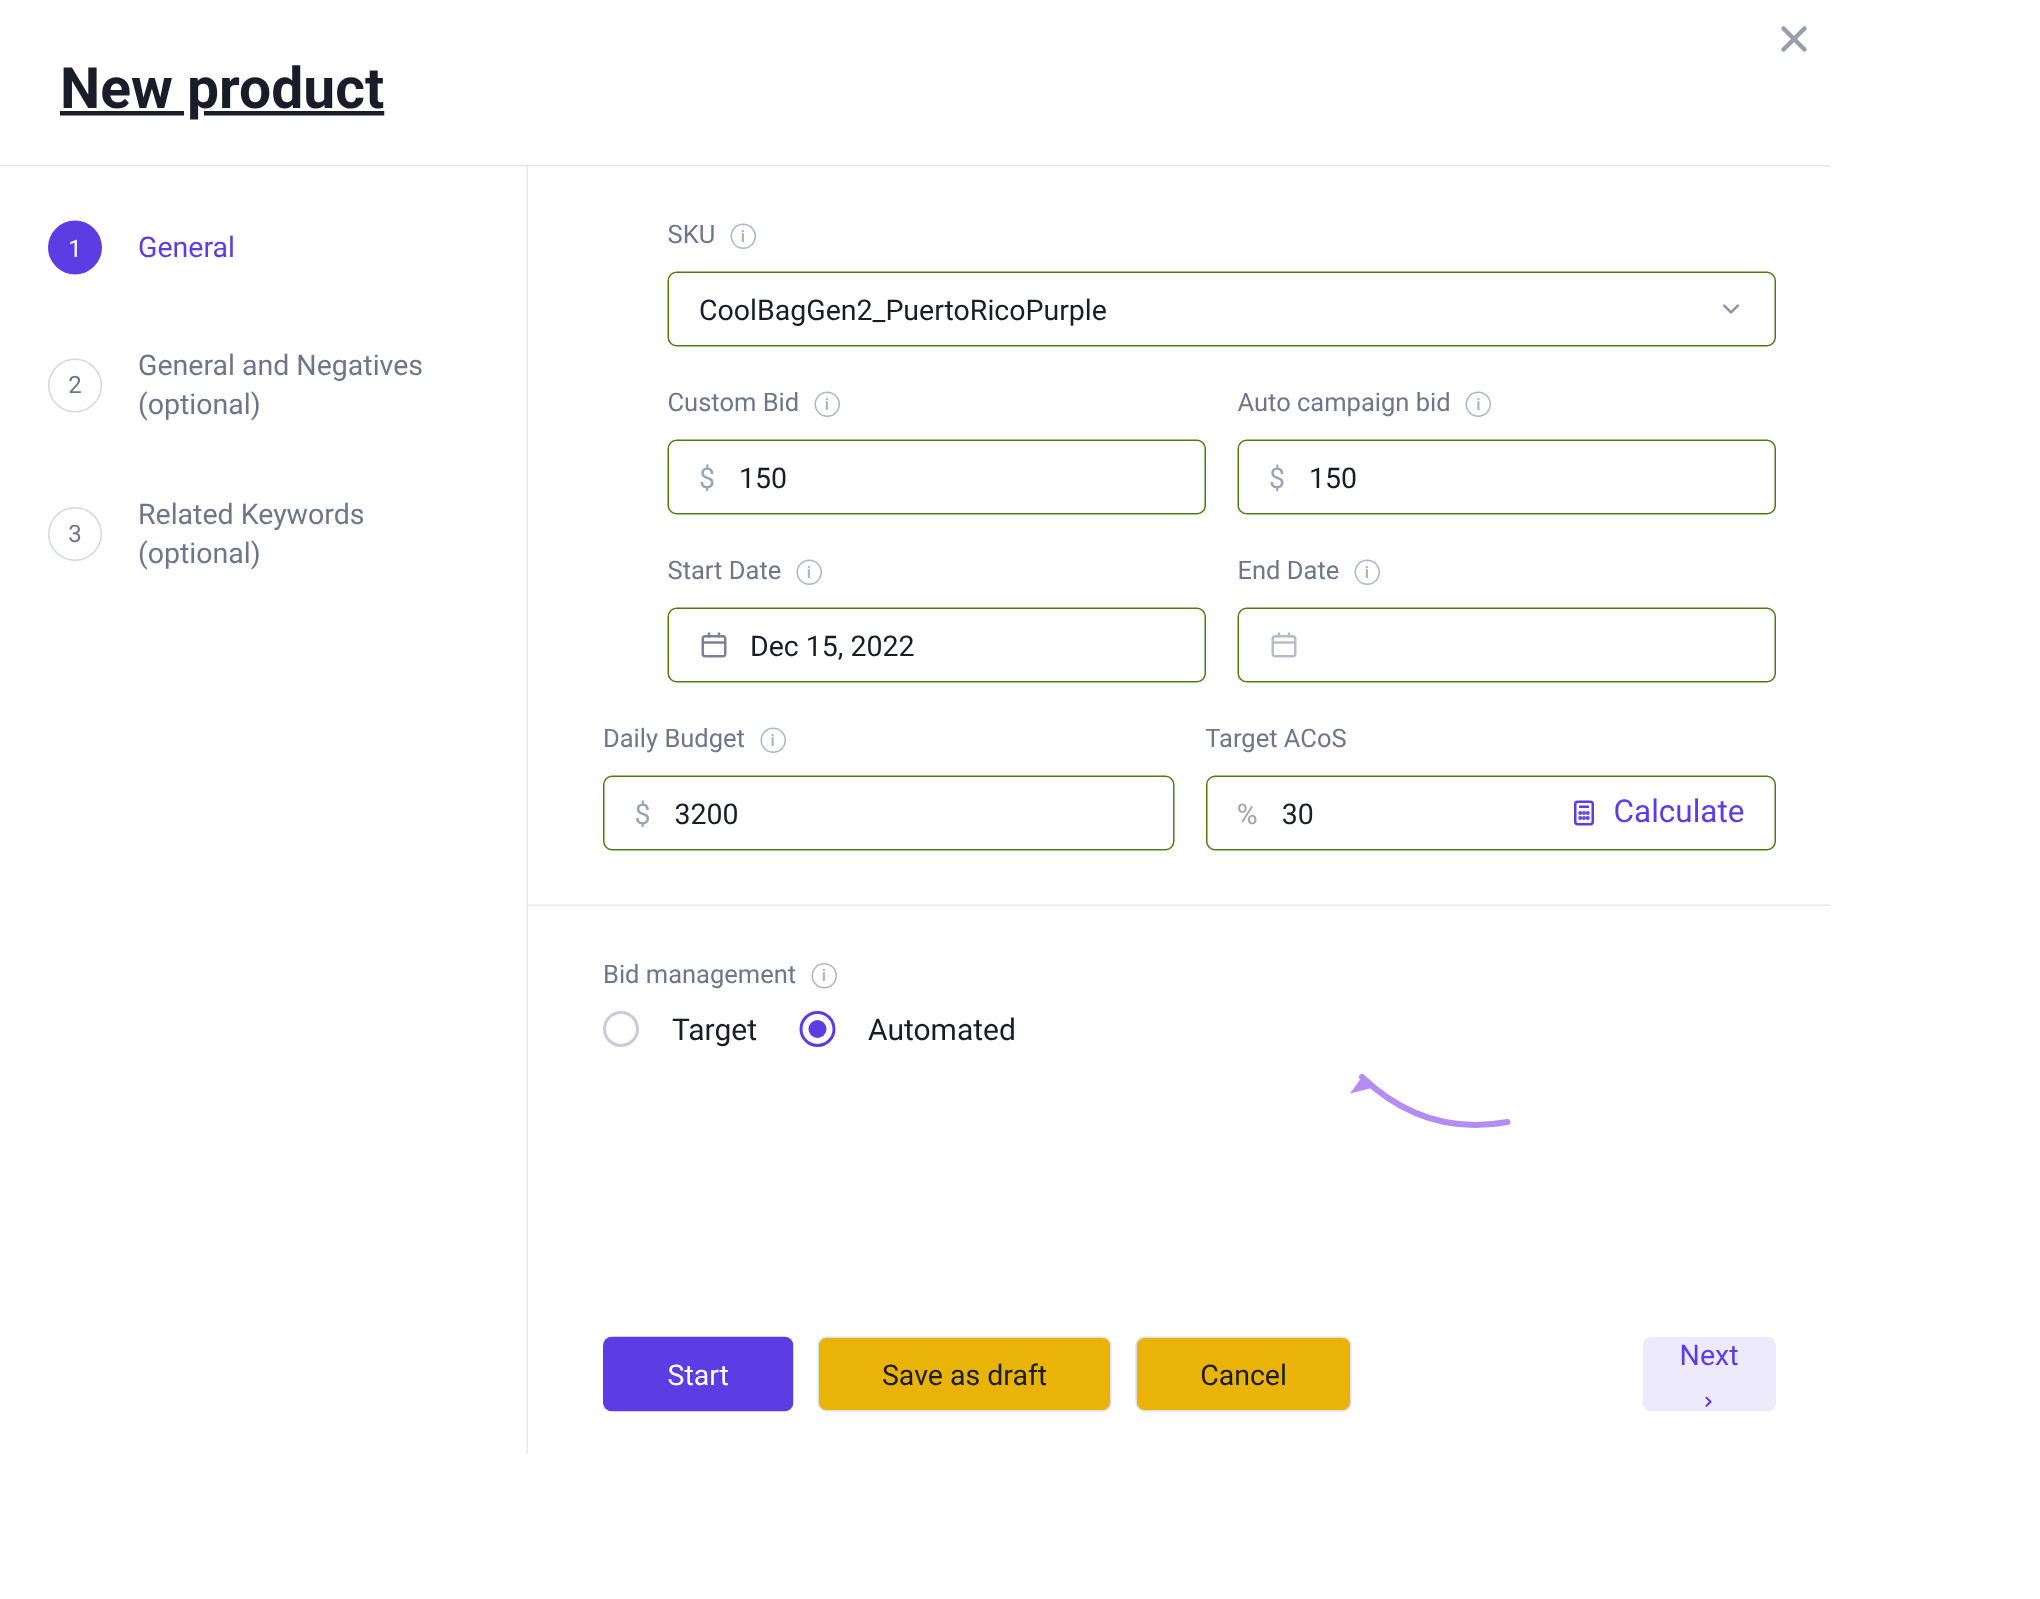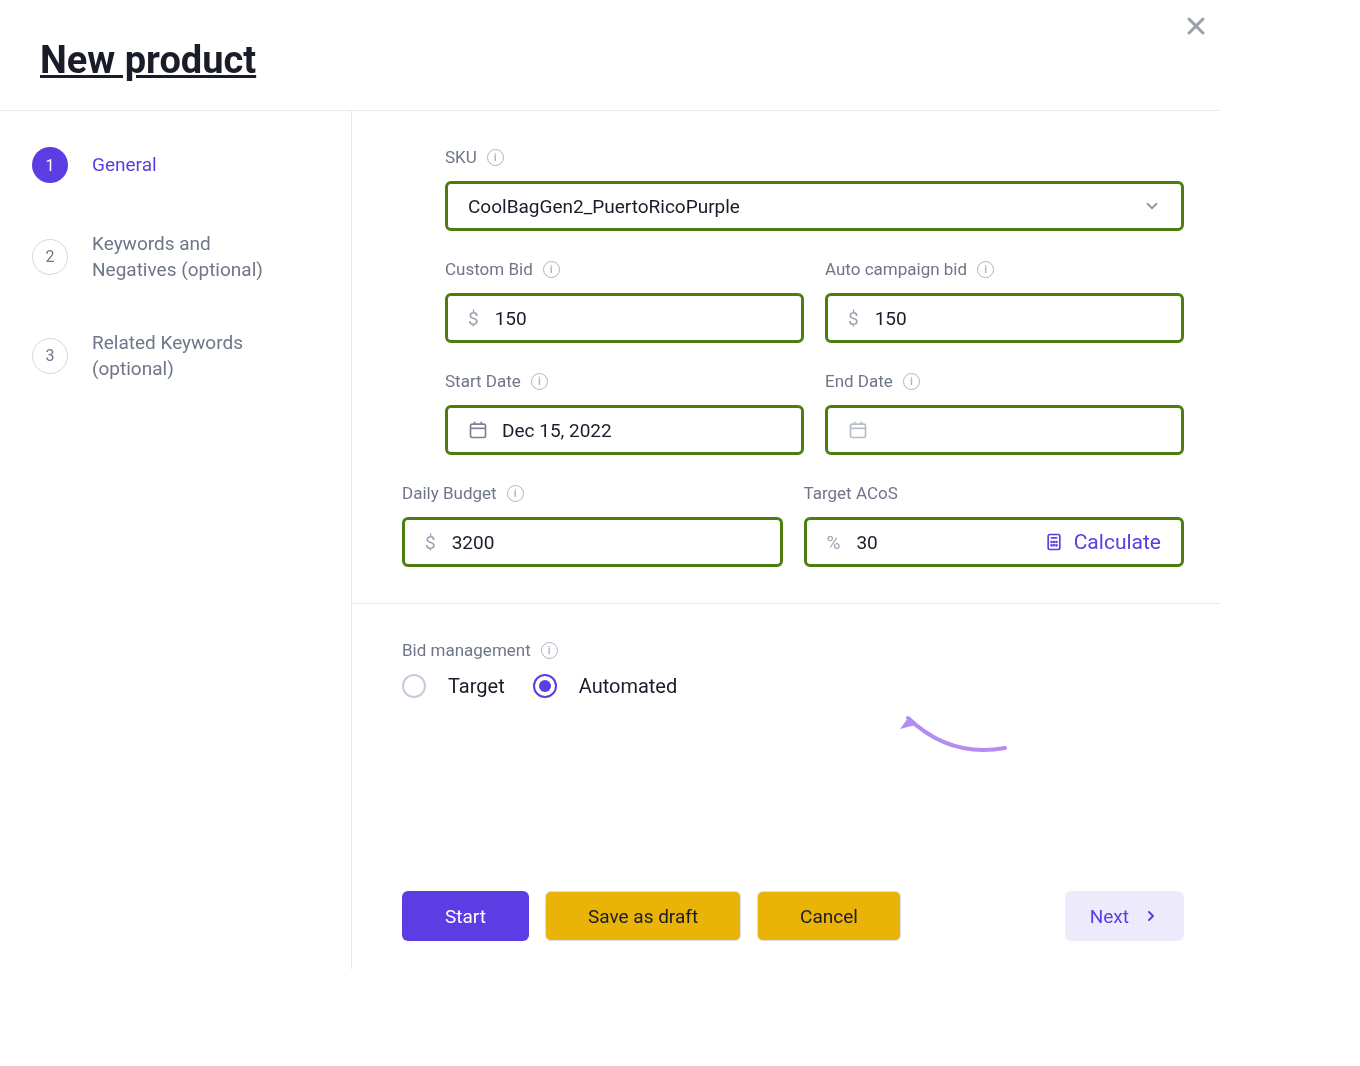--- a/index.html
+++ b/index.html
@@ -96,21 +96,21 @@
     border: 1.5px solid #aeb4c2;
     border-radius: 50%;
     display: inline-flex;
     align-items: center;
     justify-content: center;
     font-size: 11px;
     color: #aeb4c2;
     font-weight: 600;
   }
   .select, .input-wrap {
-    border: 3px solid #4d7c0f;
+    border: 1px solid #4d7c0f;
     border-radius: 6px;
     background: #fff;
     height: 50px;
     display: flex;
     align-items: center;
     padding: 0 20px;
     font-size: 19px;
     color: #1a1d29;
   }
   .select { justify-content: space-between; cursor: pointer; }
@@ -201,20 +201,21 @@
     cursor:pointer;
     border: 1px solid transparent;
   }
   .btn-primary { background:#5b3de3; color:#fff; }
   .btn-secondary { background:#eab308; color:#1a1d29; border-color:#dcdfe7; }
   .btn-next {
     margin-left:auto;
     background:#edeafc; color:#5b3de3;
     gap: 14px;
     padding: 0 24px;
+    flex-direction: column;
   }
 
   .mb-section { margin-bottom: 28px; margin-left: 43px; }
 </style>
 </head>
 <body>
 
 <div class="modal">
   <div class="header">
     <h1 class="page-title">New product</h1>
@@ -227,21 +228,21 @@
   </div>
 
   <div class="body">
     <div class="sidebar">
       <div class="step">
         <div class="step-circle active">1</div>
         <div class="step-label active">General</div>
       </div>
       <div class="step">
         <div class="step-circle inactive">2</div>
-        <div class="step-label" style="max-width:200px;">Keywords and Negatives (optional)</div>
+        <div class="step-label" style="max-width:200px;">General and Negatives (optional)</div>
       </div>
       <div class="step">
         <div class="step-circle inactive">3</div>
         <div class="step-label" style="max-width:200px;">Related Keywords (optional)</div>
       </div>
     </div>
 
     <div class="content">
 
       <div class="mb-section">

